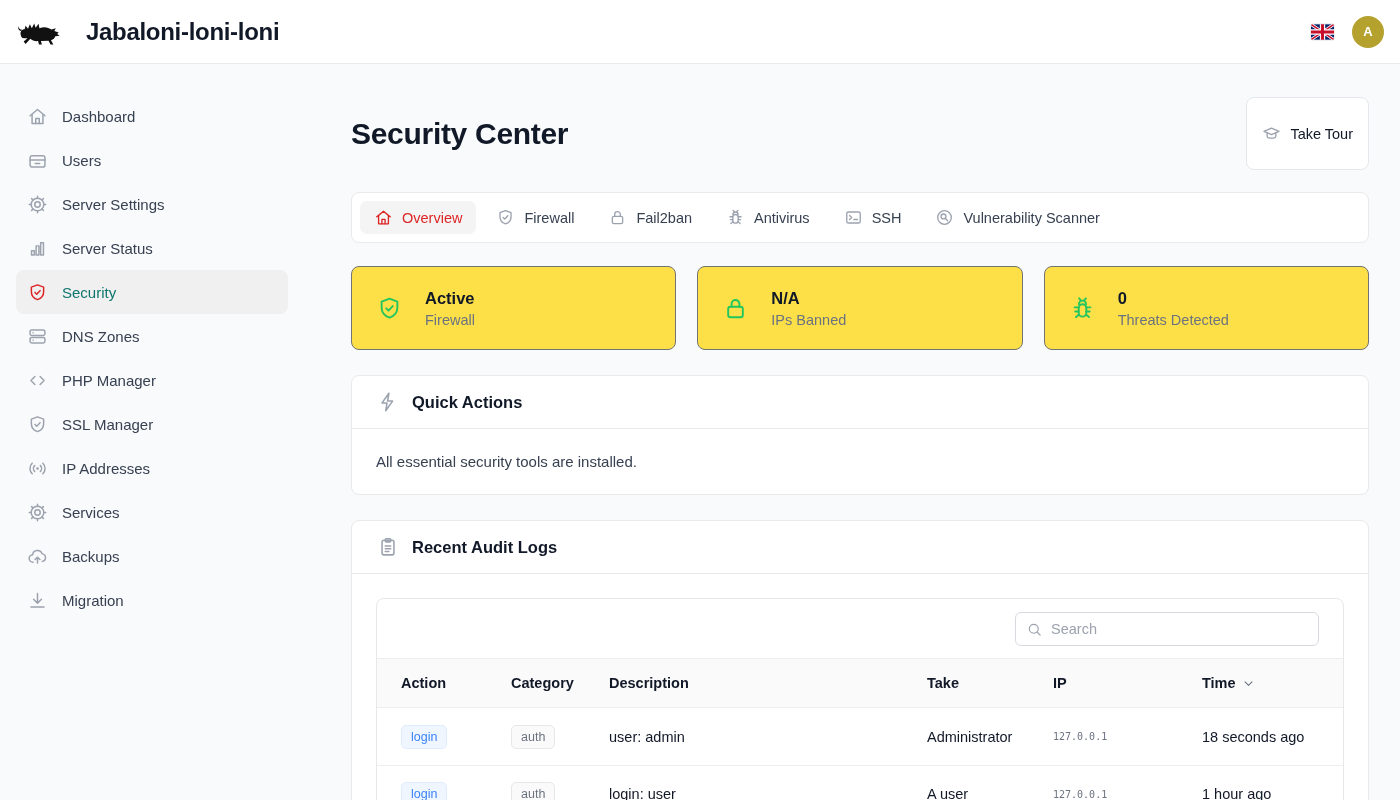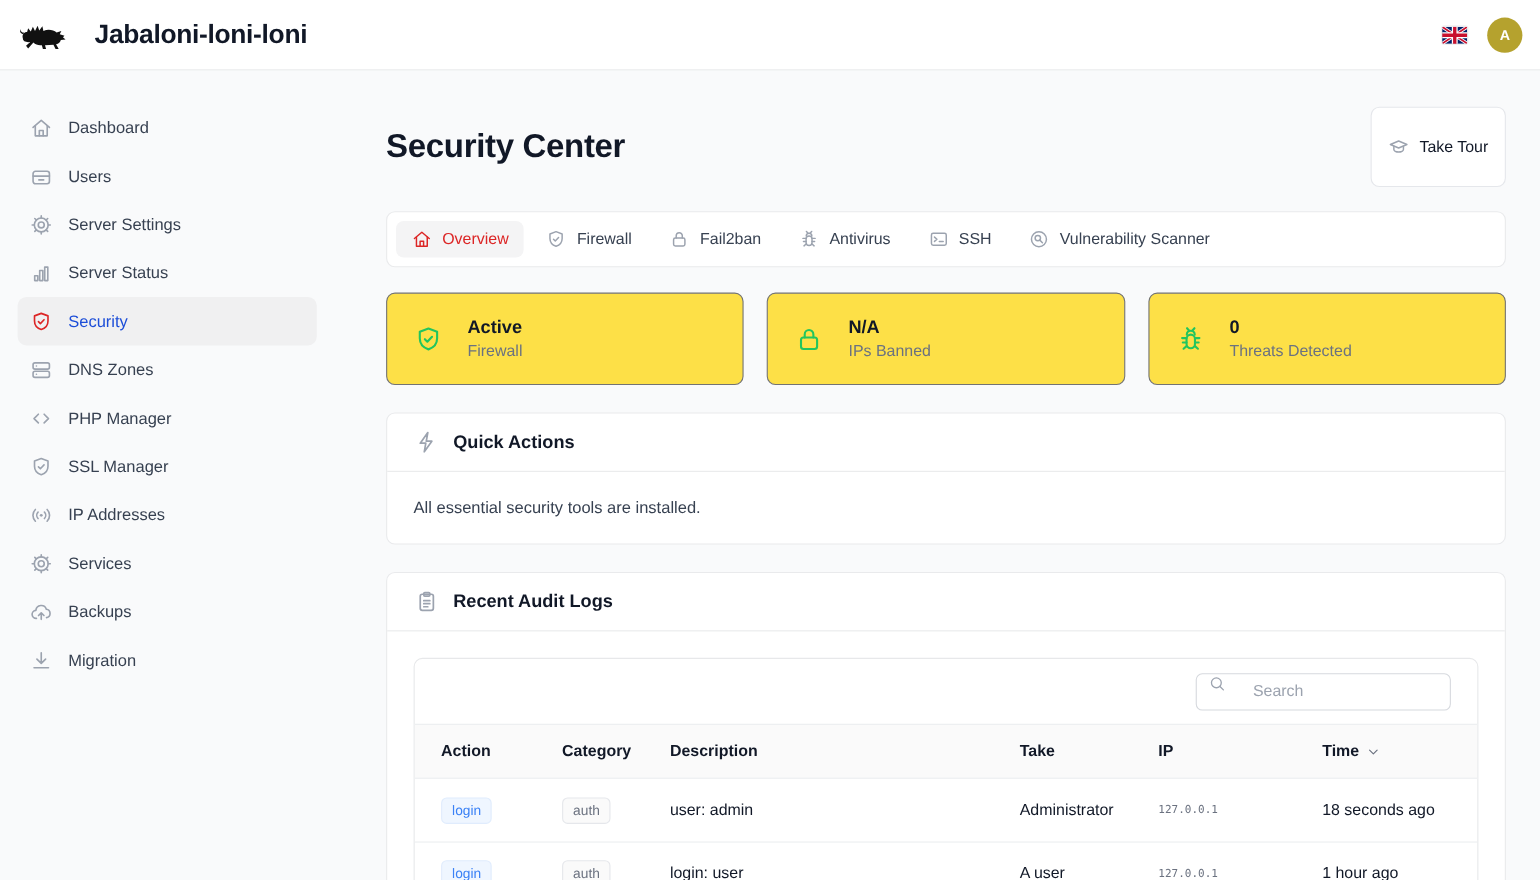--- a/index.html
+++ b/index.html
@@ -20,21 +20,21 @@
   .avatar { width:32px; height:32px; border-radius:50%; background:#b5a22e; color:#fff;
     font-size:13px; font-weight:700; display:flex; align-items:center; justify-content:center;
     margin-left:18px; cursor:pointer; }
 
   
   .shell { display:flex; height:736px; }
   .sidebar { width:304px; flex:none; padding-top:30px; }
   .side-item { height:44px; margin:0 16px; border-radius:8px; display:flex; align-items:center;
     gap:14px; padding:0 11px; cursor:pointer; color:#374151; font-size:15px; }
   .side-item .ic { width:21px; height:21px; color:#9ca3af; }
-  .side-item.active { background:#f0f0f1; color:#1d4ed8; font-weight:500; }
+  .side-item.active { background:#f0f0f1; color:#0f766e; font-weight:500; }
   .side-item.active .ic { color:#dc2626; }
 
   .main { flex:1; padding:33px 31px 0 47px; }
 
   
   .page-head { display:flex; align-items:center; justify-content:space-between; }
   .page-title { font-size:30px; font-weight:700; letter-spacing:-0.3px; }
   .tour-btn { display:flex; align-items:center; gap:9px; background:#fff; border:1px solid #e5e7eb;
     border-radius:8px; padding:26px 15px; font-size:14.5px; color:#111827; cursor:pointer;
     font-family:inherit; }
@@ -62,22 +62,22 @@
   .section-head { display:flex; align-items:center; gap:13px; padding:15px 25px;
     border-bottom:1px solid #e9eaec; }
   .section-head .ic { width:22px; height:22px; color:#9ca3af; }
   .section-title { font-size:16.5px; font-weight:700; }
   .section-body { padding:24px; }
   .plain-text { font-size:15px; color:#374151; }
 
   
   .table-wrap { border:1px solid #e7e8ea; border-radius:8px; overflow:hidden; background:#fff; }
   .table-top { display:flex; justify-content:flex-end; padding:13px 24px 12px; }
-  .search-box { width:232px; height:34px; border:1px solid #d6d9de; border-radius:6px;
-    display:flex; gap:24px; padding:0 10px; background:#fff; }
+  .search-box { width:304px; height:34px; border:1px solid #d6d9de; border-radius:6px;
+    display:flex; align-items:center; gap:8px; padding:0 10px; background:#fff; }
   .search-box .ic { width:17px; height:17px; color:#9ca3af; }
   .search-box input { border:none; outline:none; flex:1; font-size:14.5px; color:#111827;
     font-family:inherit; background:transparent; }
   .search-box input::placeholder { color:#9ca3af; }
 
   .t-grid { display:grid; grid-template-columns:110px 98px 318px 126px 149px 1fr;
     align-items:center; padding:0 24px; }
   .t-head { height:50px; background:#fafafa; border-top:1px solid #eceef0;
     border-bottom:1px solid #eceef0; font-size:14.5px; font-weight:700; }
   .t-head .th { display:flex; align-items:center; gap:5px; }

